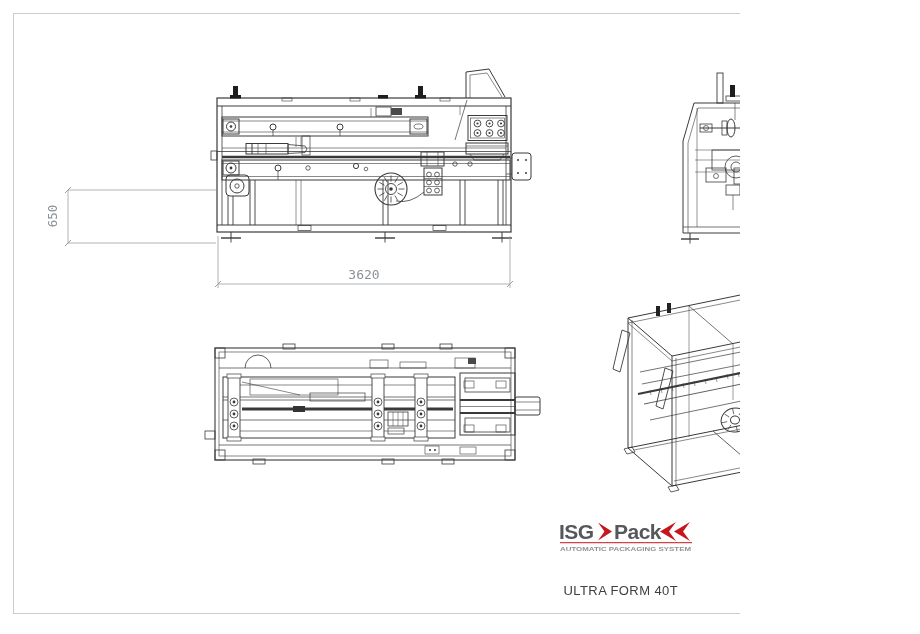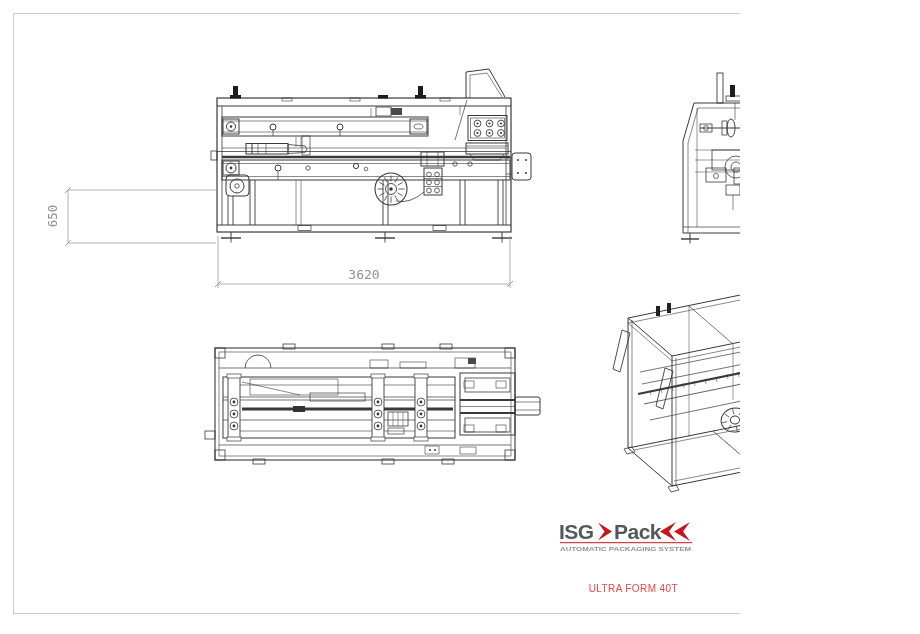--- a/index.html
+++ b/index.html
@@ -21,24 +21,24 @@
     position:absolute;left:0;top:0;
   }
   .brand{
     position:absolute;
     right:47px;top:520px;
     width:134px;
   }
   .brand-title{
     position:absolute;
     right:62px;top:583px;
-    font-size:10px;
+    font-size:13px;
     font-weight:500;
     letter-spacing:.4px;
-    color:#ef4444;
+    color:#404040;
     white-space:nowrap;
   }
   .dimtext{
     font-family:"DejaVu Sans Mono", monospace;
     fill:#8d9296;
   }
 </style>
 </head>
 <body>
 

